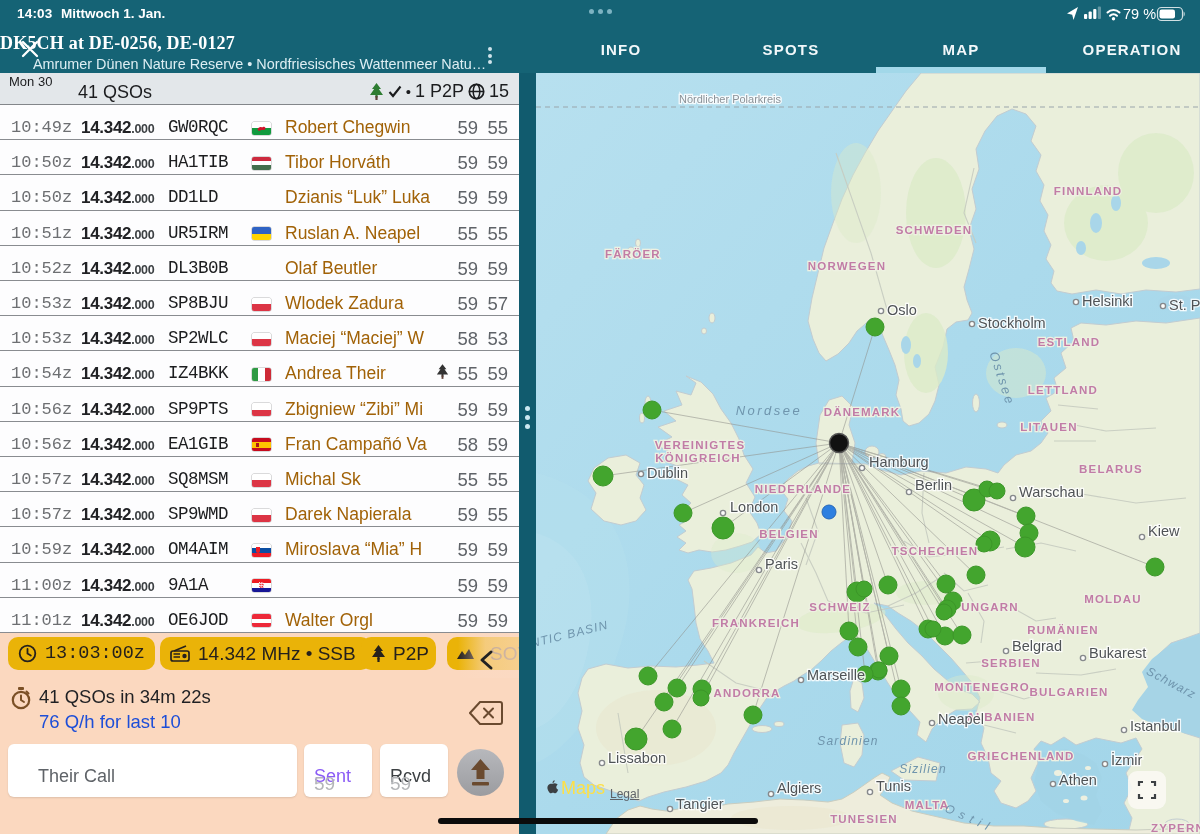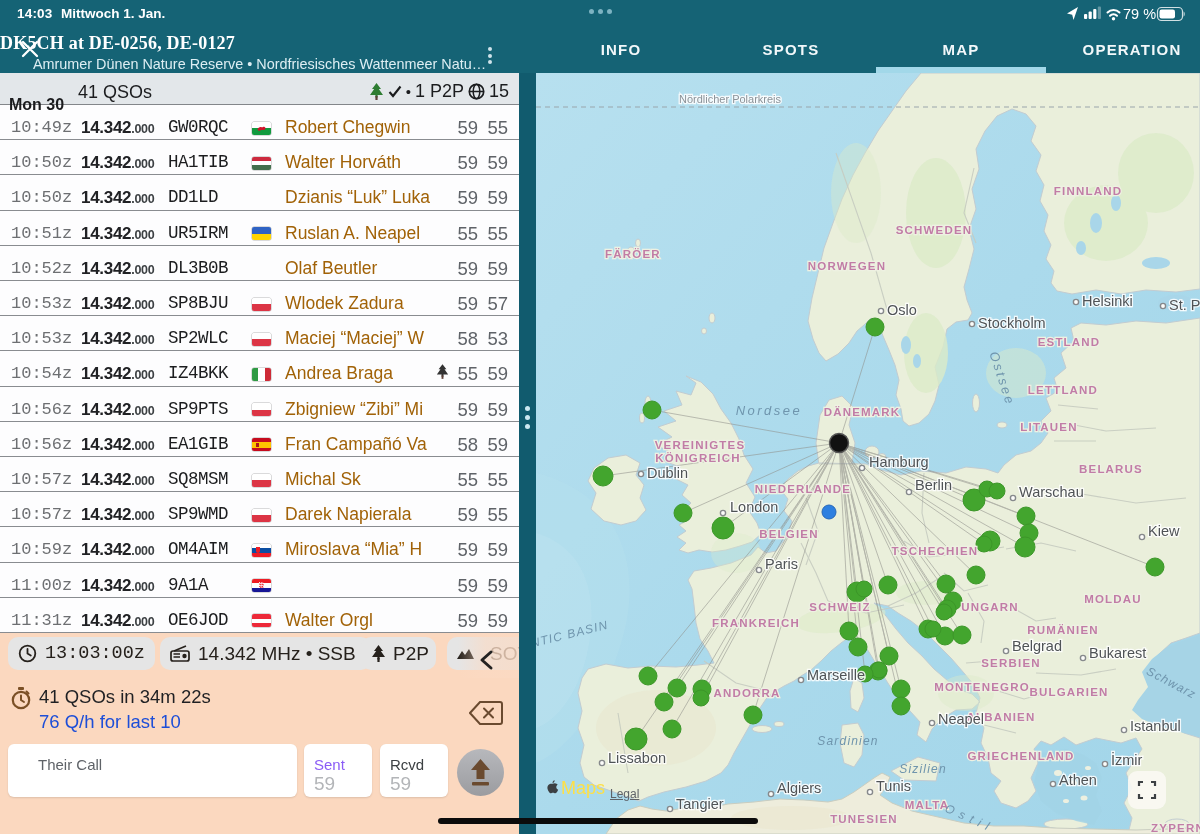--- a/index.html
+++ b/index.html
@@ -14,42 +14,42 @@
 #hx{position:absolute;left:21px;top:10px;width:18px;height:18px}
 #hx svg{display:block}
 #htitle{position:absolute;left:0;top:3px;width:519px;text-align:left;font-family:"Liberation Serif",serif;font-weight:bold;font-size:18px;letter-spacing:.2px}
 #hsub{position:absolute;left:0;top:26px;width:519px;text-align:center;font-size:14.4px;color:#ddeef3}
 #kebab{position:absolute;left:488px;top:17px;width:5px}
 #kebab i{display:block;width:4px;height:4px;border-radius:50%;background:#cfe3ea;margin-bottom:2.5px}
 .tab{position:absolute;top:11px;width:170px;text-align:center;font-size:15px;font-weight:bold;letter-spacing:1.2px;color:#f2f8fa}
 #uline{position:absolute;left:876px;top:37px;width:170px;height:7px;background:#a2d8e9}
 
 #monbar{position:absolute;left:0;top:73px;width:519px;height:32px;background:#e3e7ea;border-bottom:1.4px solid #83868a;color:#1b1c1e}
-#monbar .a{position:absolute;left:9px;top:23px;font-size:16px;font-weight:bold}
+#monbar .a{position:absolute;left:9px;top:1px;font-size:13px;font-weight:normal}
 #monbar .b{position:absolute;left:78px;top:9px;font-size:18px}
 #monbar .r{position:absolute;right:10px;top:8px;font-size:18px;display:flex;align-items:center;gap:4px}
 #rows{position:absolute;left:0;top:0px;width:519px}
 .row{position:absolute;left:0;width:519px;height:35.2px;background:#fdfdfe;border-bottom:1.4px solid #898c90;line-height:45px}
 .row span{position:absolute;top:0;height:100%;line-height:45px}
 .tm{left:11px;font-family:"Liberation Mono",monospace;font-size:17px;color:#6d6f72}
 .fq{left:81px;font-size:17px;color:#202124;letter-spacing:-.3px}
 .fq .k{position:static;font-size:12.5px;font-weight:bold;color:#3c4043}
 .cs{left:168px;font-family:"Liberation Mono",monospace;font-size:17.5px;color:#1c1d1f;letter-spacing:-.5px}
 .fl{position:absolute;left:252px;top:16.5px;width:19px;height:13px;border-radius:2px;overflow:hidden;box-shadow:0 0 0 .5px rgba(0,0,0,.28)}
 .fl i{position:absolute;left:0;width:19px}
 .nm{left:285px;width:172px;overflow:hidden;white-space:nowrap;font-size:17.5px;color:#a16207}
 .r1{left:448px;width:30px;text-align:right;font-size:18.5px;color:#5f6368}
 .r2{left:478px;width:30px;text-align:right;font-size:18.5px;color:#5f6368}
 
 #bottom{position:absolute;left:0;top:633px;width:519px;height:201px;background:#fbd8bf;overflow:hidden}
-.chip{position:absolute;top:4px;height:33px;background:#e5e5e5;border-radius:10px;color:#26211c;font-size:19px;display:flex;align-items:center;white-space:nowrap}
+.chip{position:absolute;top:4px;height:33px;background:#eab308;border-radius:10px;color:#26211c;font-size:19px;display:flex;align-items:center;white-space:nowrap}
 #stat1{position:absolute;left:39px;top:53px;font-size:18.5px;color:#1f2023}
 #stat2{position:absolute;left:39px;top:78px;font-size:18.5px;color:#1d4ed8}
 .inp{position:absolute;top:111px;background:#fff;border-radius:6px;height:53px;box-shadow:0 1px 2px rgba(0,0,0,.12)}
-.inp .lb{position:absolute;left:14px;top:12px;font-size:15px;color:#5f6368}
+.inp .lb{position:absolute;left:14px;top:22px;font-size:18px;color:#5f6368}
 .inp .vv{position:absolute;left:14px;top:29px;font-size:19px;color:#b3b5b8}
 #upbtn{position:absolute;left:457px;top:116px;width:47px;height:47px;border-radius:50%;background:linear-gradient(180deg,#b7b8bc,#9b9ca0)}
 
 #divider{position:absolute;left:519px;top:73px;width:17px;height:761px;background:#115b6e}
 #divider i{position:absolute;left:6px;width:5px;height:5px;border-radius:50%;background:#cde8f1}
 
 #map{position:absolute;left:536px;top:73px;width:664px;height:761px}
 #maps-attr{position:absolute;left:545px;top:778px;color:#fde047;font-size:18px}
 #legal{position:absolute;left:610px;top:787px;color:#5f6368;font-size:12px;text-decoration:underline}
 #fsbtn{position:absolute;left:1128px;top:771px;width:38px;height:38px;border-radius:9px;background:rgba(250,248,243,.92)}
@@ -123,21 +123,21 @@
       </div>
 <div class="row" style="top:140.2px">
 <span class="tm">10:50z</span>
         <span class="fq"><b>14.342</b><span class="k">.000</span></span>
         <span class="cs">HA1TIB</span>
         <b class="fl">
           <i style="top:0;height:4.4px;background:#cd2a3e"></i>
           <i style="top:4.4px;height:4.3px;background:#fff"></i>
           <i style="top:8.7px;height:4.3px;background:#436f4d"></i>
         </b>
-        <span class="nm">Walter Horváth</span>
+        <span class="nm">Tibor Horváth</span>
         <span class="r1">59</span>
         <span class="r2">59</span>
       </div>
 <div class="row" style="top:175.4px">
 <span class="tm">10:50z</span>
         <span class="fq"><b>14.342</b><span class="k">.000</span></span>
         <span class="cs">DD1LD</span>
         <span class="nm">Dzianis “Luk” Luka</span>
         <span class="r1">59</span>
         <span class="r2">59</span>
@@ -188,21 +188,21 @@
       </div>
 <div class="row" style="top:351.4px">
 <span class="tm">10:54z</span>
         <span class="fq"><b>14.342</b><span class="k">.000</span></span>
         <span class="cs">IZ4BKK</span>
         <b class="fl">
           <i style="top:0;height:13px;width:6.3px;left:0;background:#2f9a44"></i>
           <i style="top:0;height:13px;width:6.4px;left:6.3px;background:#fff"></i>
           <i style="top:0;height:13px;width:6.3px;left:12.7px;background:#ce2b37"></i>
         </b>
-        <span class="nm">Andrea Braga</span>
+        <span class="nm">Andrea Their</span>
         <svg width="13" height="15" viewBox="0 0 15 17" style="position:absolute;left:436px;top:13px">
           <path d="M7.5 0 L12 6 L9.8 6 L14 12 L8.6 12 L8.6 14.5 L6.4 14.5 L6.4 12 L1 12 L5.2 6 L3 6 Z" fill="#333"></path>
           <rect x="6.4" y="13" width="2.2" height="4" fill="#5d4037"></rect>
         </svg>
         <span class="r1">55</span>
         <span class="r2">59</span>
       </div>
 <div class="row" style="top:386.6px">
 <span class="tm">10:56z</span>
         <span class="fq"><b>14.342</b><span class="k">.000</span></span>
@@ -274,21 +274,21 @@
         <b class="fl">
           <i style="top:0;height:4.4px;background:#ee1c25"></i>
           <i style="top:4.4px;height:4.3px;background:#fff"></i>
           <i style="top:8.7px;height:4.3px;background:#171796"></i>
           <i style="top:3px;left:7px;width:5px;height:6px;background:repeating-conic-gradient(#ee1c25 0 25%,#fff 0 50%) 0 0/2.5px 2.5px;border-radius:0 0 2px 2px"></i>
         </b>
         <span class="r1">59</span>
         <span class="r2">59</span>
       </div>
 <div class="row" style="top:597.8px">
-<span class="tm">11:31z</span>
+<span class="tm">11:01z</span>
         <span class="fq"><b>14.342</b><span class="k">.000</span></span>
         <span class="cs">OE6JOD</span>
         <b class="fl">
           <i style="top:0;height:4.4px;background:#ed2939"></i>
           <i style="top:4.4px;height:4.3px;background:#fff"></i>
           <i style="top:8.7px;height:4.3px;background:#ed2939"></i>
         </b>
         <span class="nm">Walter Orgl</span>
         <span class="r1">59</span>
         <span class="r2">59</span>

